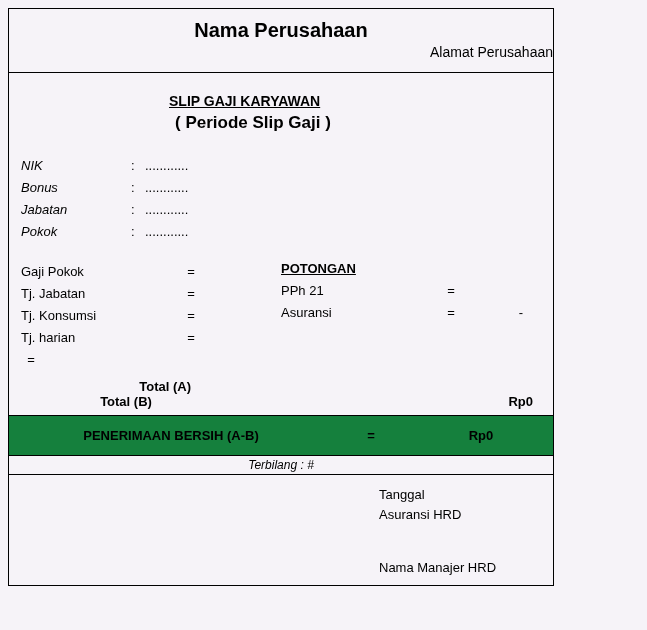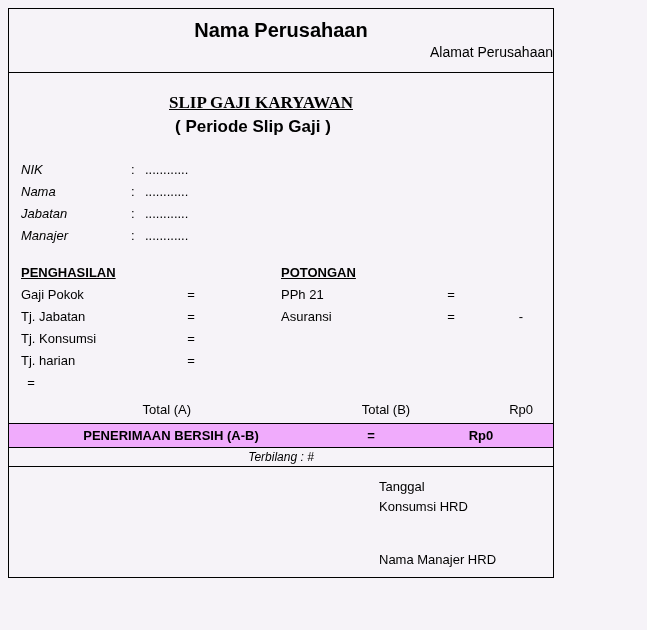--- a/index.html
+++ b/index.html
@@ -31,23 +31,22 @@
     font-size: 14px;
     text-align: right;
   }
   .title-block {
     text-align: left;
     padding: 20px 0 6px 160px;
   }
   .slip-title {
     font-weight: bold;
     text-decoration: underline;
-    font-size: 17px;
+    font-size: 14px;
     margin-bottom: 4px;
-    font-family: Liberation Serif, serif;
   }
   .slip-period {
     font-weight: bold;
     font-size: 17px;
     padding-left: 6px;
   }
   .info {
     padding: 16px 12px 10px 12px;
   }
   .info-row {
@@ -72,31 +71,32 @@
   .line {
     display: flex;
     line-height: 22px;
   }
   .line-label { width: 160px; }
   .line-eq { width: 20px; text-align: center; }
   .line-val { flex:1; text-align: right; padding-right: 18px; }
   .totals {
     display: flex;
     padding: 6px 12px 6px 12px;
-    font-weight: normal;
+    font-weight: bold;
+    flex-direction: column;
   }
   .tot-col { flex:1; display:flex; }
   .tot-label { width: 180px; text-align: right; padding-right: 10px;}
   .tot-val { flex:1; text-align: right; padding-right: 8px;}
   .net-row {
     border-top: 1px solid #000;
     border-bottom: 1px solid #000;
-    background: #f0abfc;
-    display: flex;
-    padding: 4px 12px;
+    background: #15803d;
+    display: flex;
+    padding: 12px 12px;
     font-weight: bold;
     align-items: center;
   }
   .net-label { flex: 0 0 300px; text-align: center; }
   .net-eq { flex: 0 0 100px; text-align: center; }
   .net-val { flex: 1; text-align: center; }
   .terbilang {
     border-bottom: 1px solid #000;
     text-align: center;
     font-style: italic;
@@ -136,39 +136,38 @@
     <div class="slip-period">( Periode Slip Gaji )</div>
   </div>
 
   <div class="info">
     <div class="info-row">
       <div class="info-label">NIK</div>
       <div class="info-colon">:</div>
       <div class="info-value">............</div>
     </div>
     <div class="info-row">
-      <div class="info-label">Nama</div>
+      <div class="info-label">Bonus</div>
       <div class="info-colon">:</div>
       <div class="info-value">............</div>
     </div>
     <div class="info-row">
       <div class="info-label">Jabatan</div>
       <div class="info-colon">:</div>
       <div class="info-value">............</div>
     </div>
     <div class="info-row">
-      <div class="info-label">Manajer</div>
+      <div class="info-label">Pokok</div>
       <div class="info-colon">:</div>
       <div class="info-value">............</div>
     </div>
   </div>
 
   <div class="earnings-block">
     <div class="col">
-      <div class="sec-title">PENGHASILAN</div>
       <div class="line">
         <div class="line-label">Gaji Pokok</div>
         <div class="line-eq">=</div>
         <div class="line-val"></div>
       </div>
       <div class="line">
         <div class="line-label">Tj. Jabatan</div>
         <div class="line-eq">=</div>
         <div class="line-val"></div>
       </div>
@@ -220,18 +219,18 @@
   </div>
 
   <div class="terbilang">
     <span>Terbilang :</span>
     <span>#</span>
   </div>
 
   <div class="footer">
     <div class="sign-block">
       <div>Tanggal</div>
-      <div>Konsumsi HRD</div>
+      <div>Asuransi HRD</div>
     </div>
     <div class="sign-name">Nama Manajer HRD</div>
   </div>
 
 </div>
 
 </body></html>

